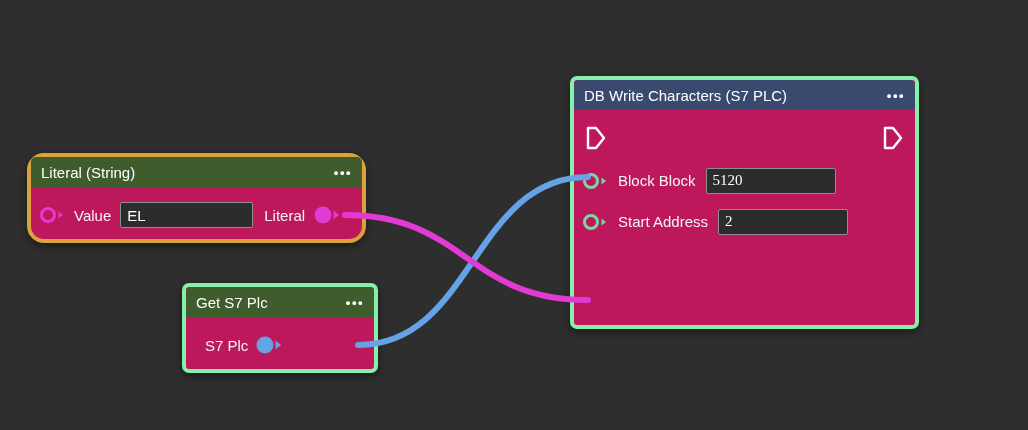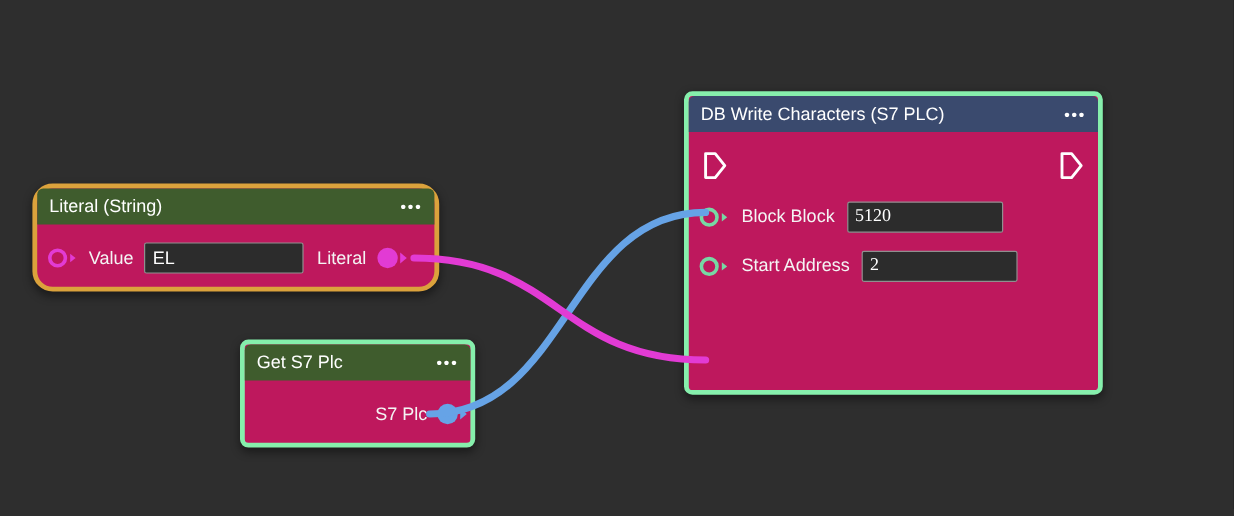--- a/index.html
+++ b/index.html
@@ -48,23 +48,23 @@
     padding:0 6px;
     outline:none;
   }
   
   #node-literal{left:27px;top:153px;width:339px;height:90px;border-radius:17px;}
   #node-literal .node-body{height:56px;justify-content:center;}
   #node-literal .row{gap:9px;padding:0 8px 0 8px;}
   #node-literal input.field{width:133px;}
   #node-literal .label-return{margin-left:2px;}
   
-  #node-get-s7{left:200px;top:283px;width:196px;height:90px;}
+  #node-get-s7{left:182px;top:283px;width:196px;height:90px;}
   #node-get-s7 .node-body{height:56px;justify-content:center;}
-  #node-get-s7 .row{gap:8px;padding:0 2px 0 8px;justify-content:flex-end;}
+  #node-get-s7 .row{gap:8px;padding:0 2px 0 19px;justify-content:flex-start;}
   
   #node-db-write{left:570px;top:76px;width:349px;height:253px;}
   #node-db-write .node-body{padding-top:6px;}
   #node-db-write .row{height:41px;gap:10px;padding:0 8px;}
   #node-db-write .row.exec-row{height:44px;justify-content:space-between;padding:0 10px;}
   #node-db-write input.field{width:130px;font-family:Liberation Serif, serif;}
   
   #wires{position:absolute;left:0;top:0;pointer-events:none;z-index:5;}
 </style>
 </head>

